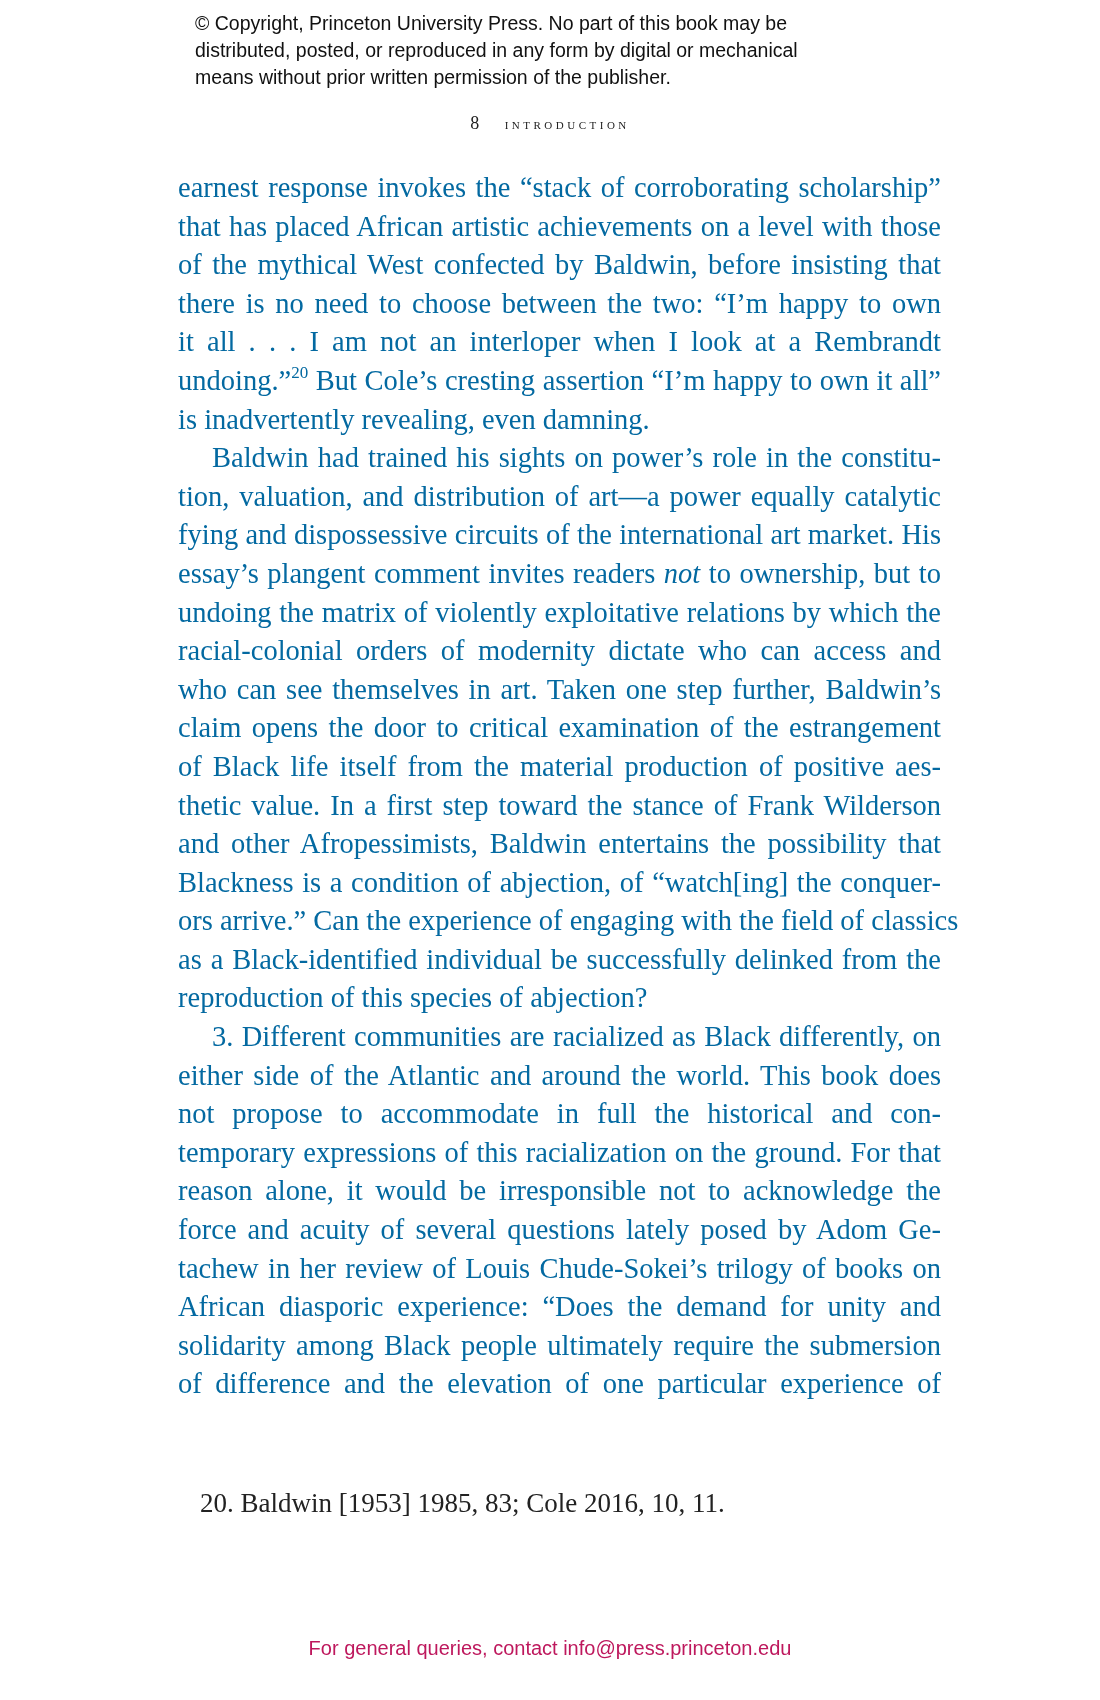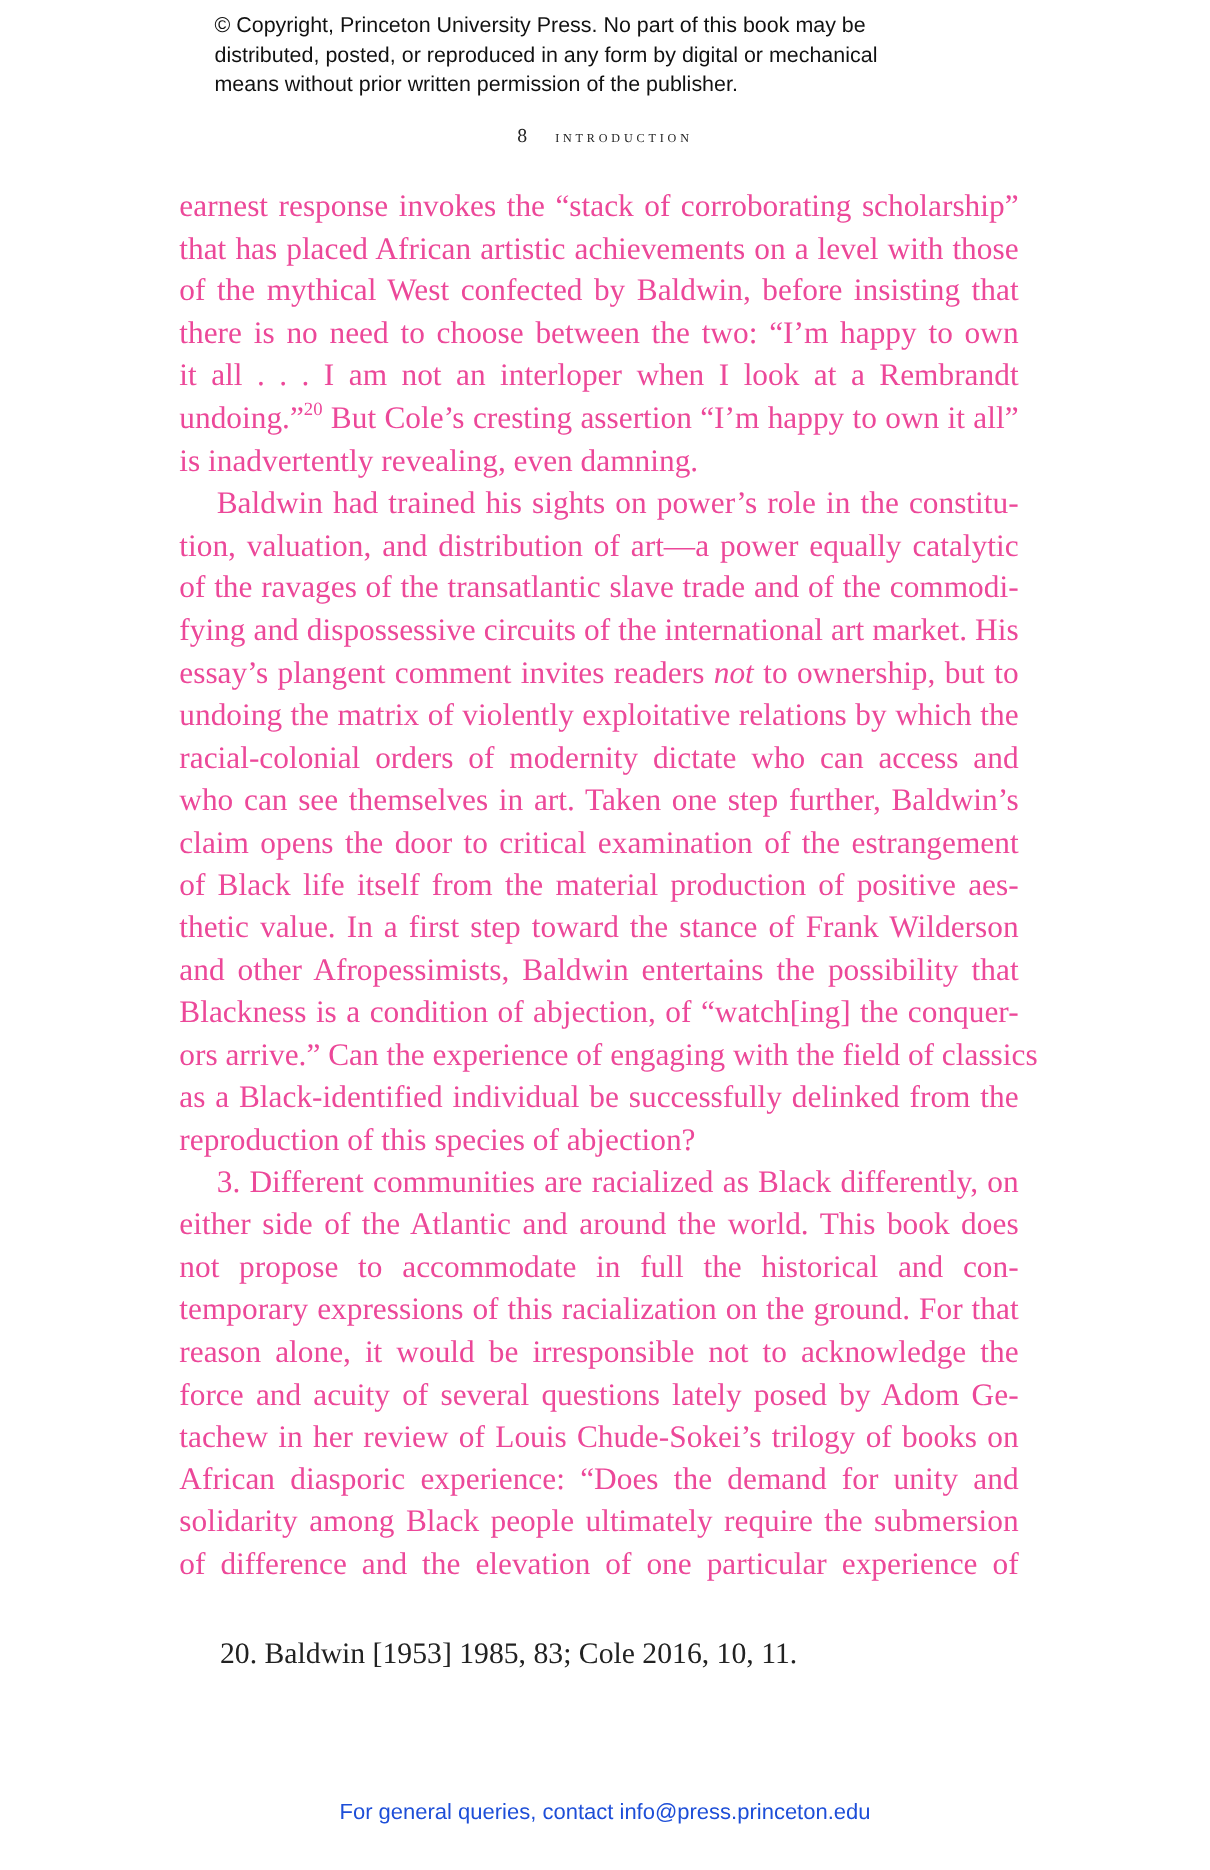--- a/index.html
+++ b/index.html
@@ -29,27 +29,27 @@
       text-align: center;
       font-family: "Liberation Serif", serif;
       font-size: 18px;
       letter-spacing: 3px;
       color: #222;
     }
     .running-head .folio { margin-right: 18px; letter-spacing: 0; }
     .running-head .title { font-variant: small-caps; text-transform: lowercase; letter-spacing: 3.5px; font-size: 16px; }
     .body-text {
       position: absolute;
-      left: 163px;
+      left: 178px;
       top: 169px;
       width: 763px;
       font-family: "Liberation Serif", serif;
       font-size: 28.5px;
       line-height: 38.6px;
-      color: #ec4899;
+      color: #0369a1;
     }
     .line {
       display: block;
       white-space: nowrap;
       text-align: justify;
       text-align-last: justify;
       height: 38.6px;
     }
     .line.last { text-align-last: left; }
     .line.indent { padding-left: 34px; }
@@ -64,21 +64,21 @@
       white-space: nowrap;
     }
     .footer {
       position: absolute;
       left: 0;
       width: 1100px;
       top: 1637px;
       text-align: center;
       font-family: "Liberation Sans", sans-serif;
       font-size: 20px;
-      color: #1d4ed8;
+      color: #be185d;
     }
   </style>
 </head>
 <body>
 
 <div class="notice">
   <div>© Copyright, Princeton University Press. No part of this book may be</div>
   <div>distributed, posted, or reproduced in any form by digital or mechanical</div>
   <div>means without prior written permission of the publisher.</div>
 </div>
@@ -91,21 +91,20 @@
 <div class="body-text">
   <span class="line">earnest response invokes the “stack of corroborating scholarship”</span>
   <span class="line">that has placed African artistic achievements on a level with those</span>
   <span class="line">of the mythical West confected by Baldwin, before insisting that</span>
   <span class="line">there is no need to choose between the two: “I’m happy to own</span>
   <span class="line">it all . . . I am not an interloper when I look at a Rembrandt</span>
   <span class="line"><span>undoing.”</span><sup>20</sup><span> But Cole’s cresting assertion “I’m happy to own it all”</span></span>
   <span class="line last">is inadvertently revealing, even damning.</span>
   <span class="line indent">Baldwin had trained his sights on power’s role in the constitu-</span>
   <span class="line">tion, valuation, and distribution of art—a power equally catalytic</span>
-  <span class="line">of the ravages of the transatlantic slave trade and of the commodi-</span>
   <span class="line">fying and dispossessive circuits of the international art market. His</span>
   <span class="line"><span>essay’s plangent comment invites readers </span><em>not</em><span> to ownership, but to</span></span>
   <span class="line">undoing the matrix of violently exploitative relations by which the</span>
   <span class="line">racial-colonial orders of modernity dictate who can access and</span>
   <span class="line">who can see themselves in art. Taken one step further, Baldwin’s</span>
   <span class="line">claim opens the door to critical examination of the estrangement</span>
   <span class="line">of Black life itself from the material production of positive aes-</span>
   <span class="line">thetic value. In a first step toward the stance of Frank Wilderson</span>
   <span class="line">and other Afropessimists, Baldwin entertains the possibility that</span>
   <span class="line">Blackness is a condition of abjection, of “watch[ing] the conquer-</span>

